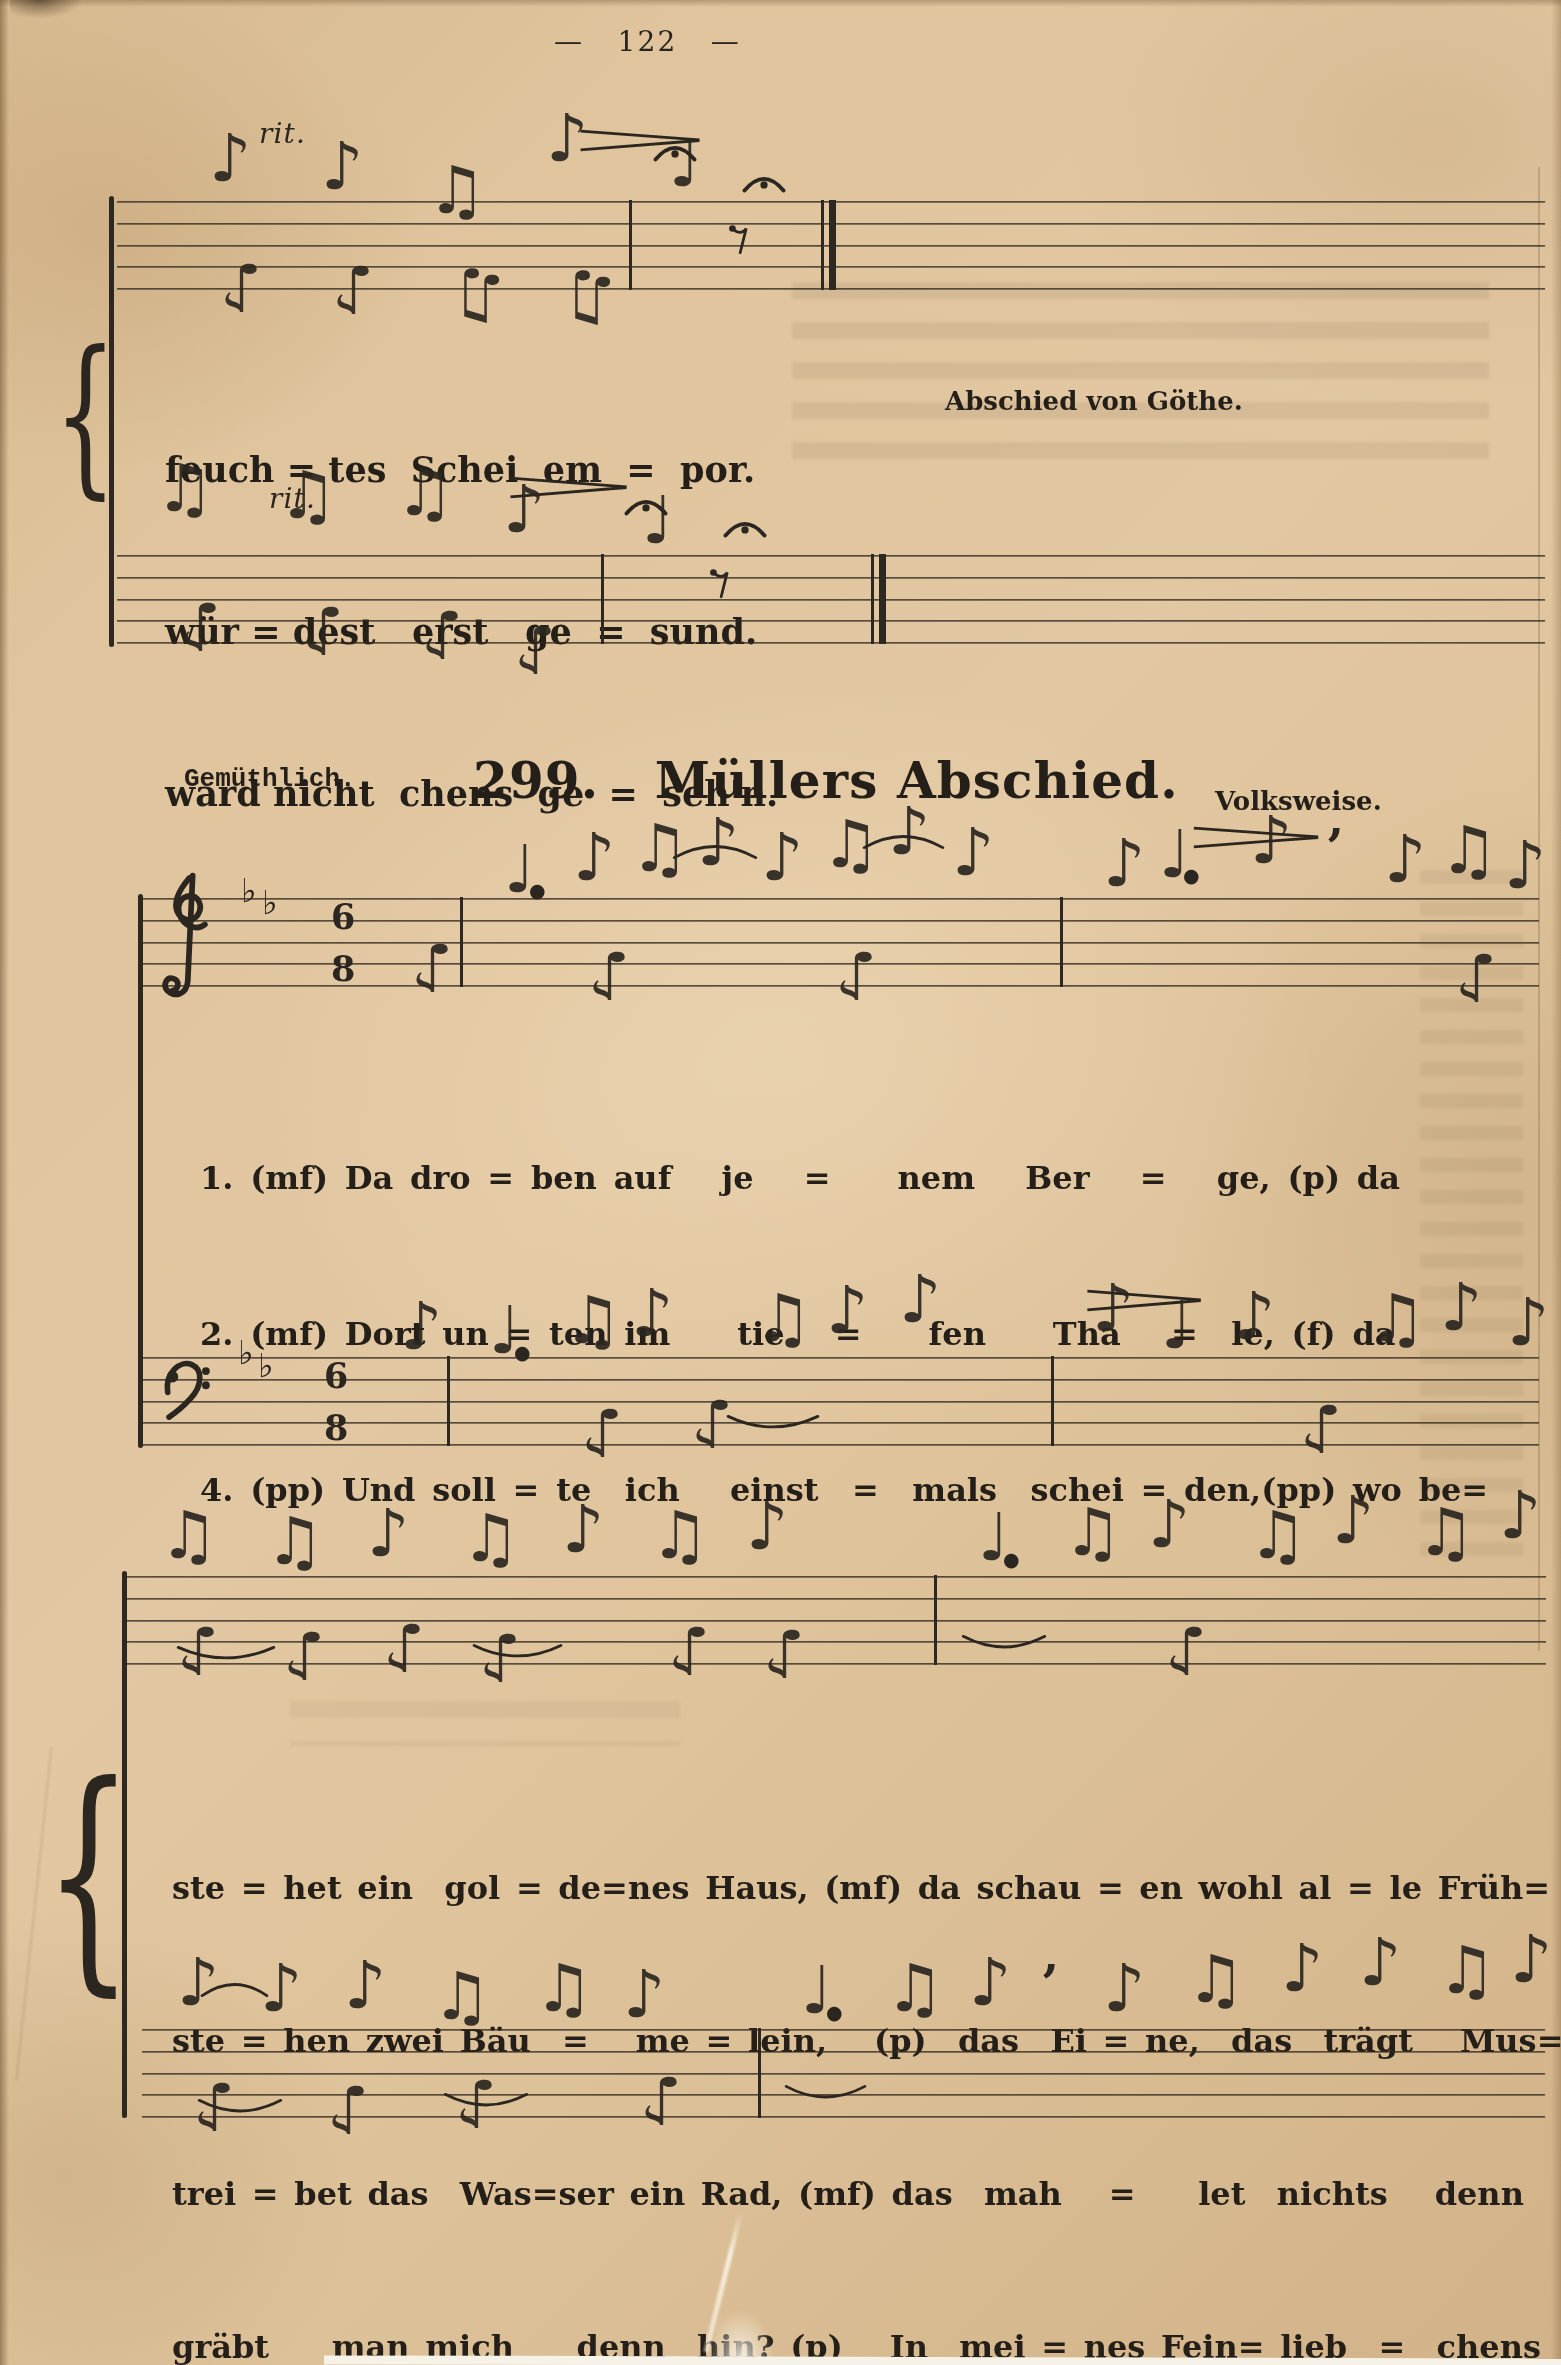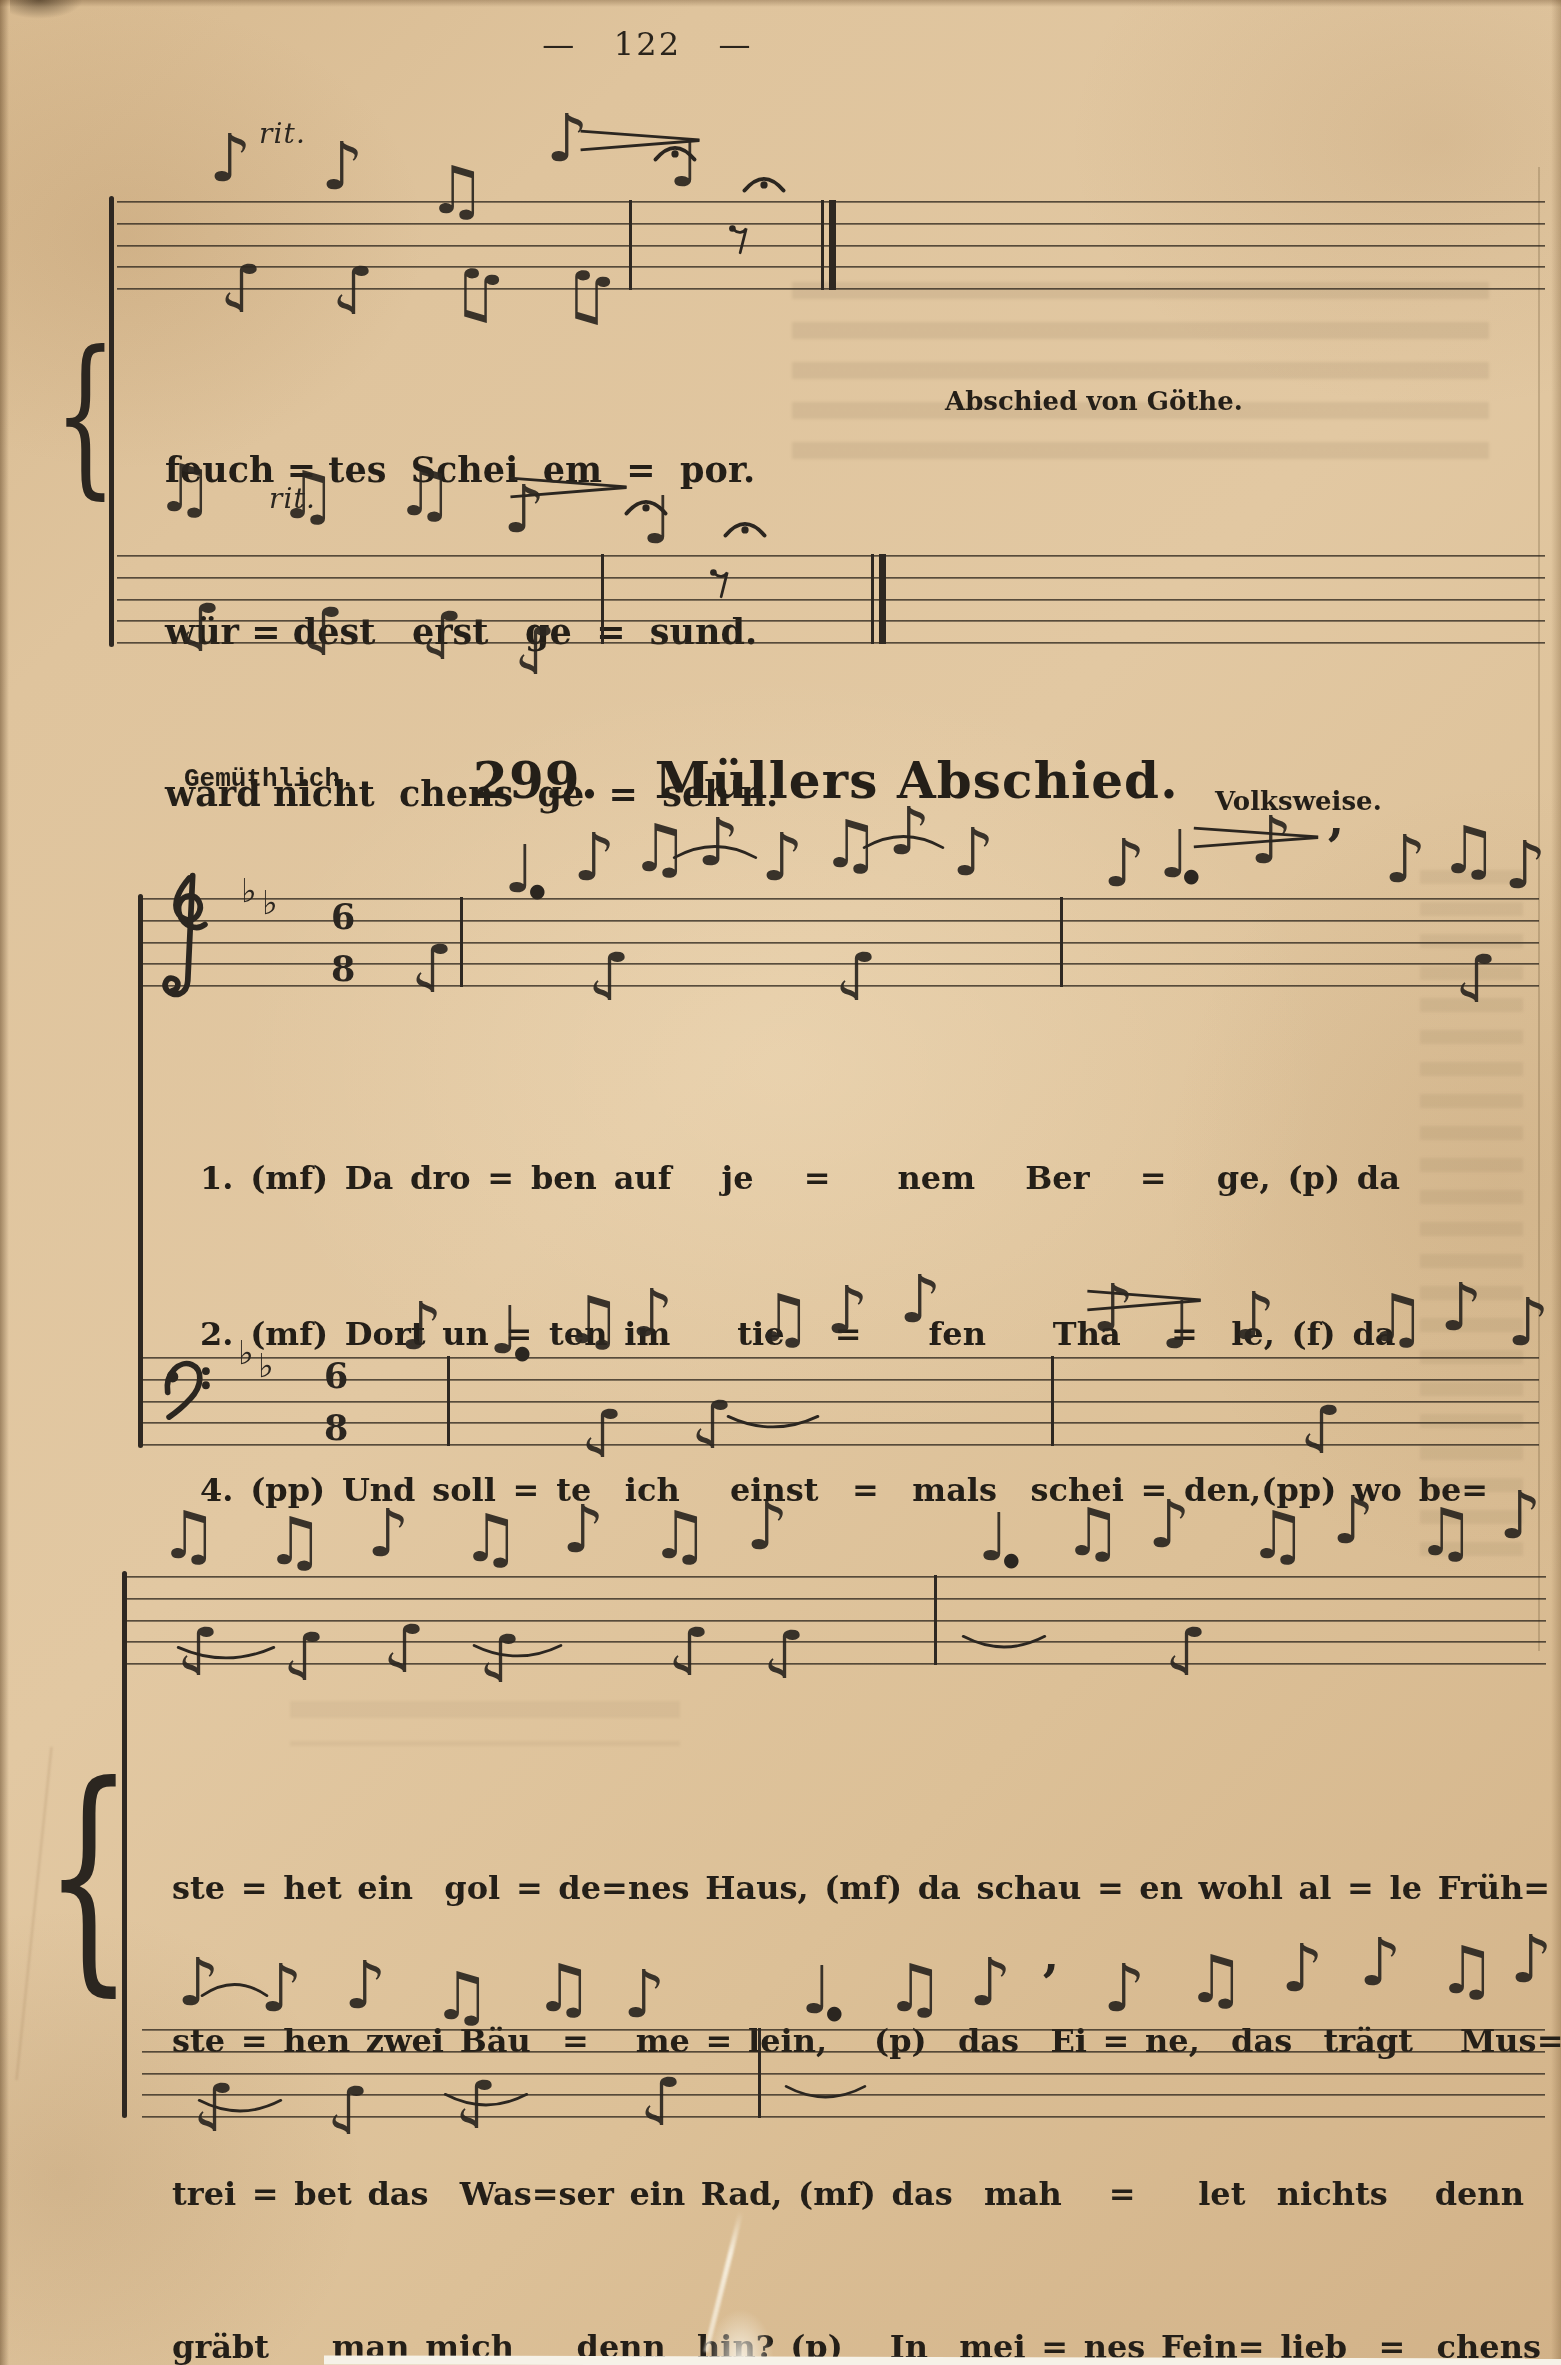--- a/index.html
+++ b/index.html
@@ -24,21 +24,21 @@
     background:#f6f2e8;transform:rotate(.15deg);}
   .tear{position:absolute;left:721px;top:2209px;width:4.5px;height:145px;
     background:linear-gradient(180deg, rgba(250,245,232,.0), rgba(250,245,232,.85) 30%, rgba(250,245,232,.6));
     transform:rotate(14deg);filter:blur(1.1px);}
   .tear2{position:absolute;left:707px;top:2309px;width:67px;height:50px;
     background:radial-gradient(ellipse at 50% 100%, rgba(248,243,230,.9), transparent 70%);}
   .crease{position:absolute;left:33px;top:1746px;width:1.7px;height:335px;
     background:rgba(120,90,50,.18);transform:rotate(6deg);filter:blur(1.1px);}
 
   .pagenum{position:absolute;top:24.5px;left:0;width:1295px;text-align:center;
-    font-size:32px;letter-spacing:2.2px;white-space:pre;color:#2a241c;}
+    font-size:28px;letter-spacing:2.2px;white-space:pre;color:#2a241c;}
 
   .staff{position:absolute;height:89px;
     background-image:
       linear-gradient(rgba(48,40,30,.78), rgba(48,40,30,.78)),
       linear-gradient(rgba(48,40,30,.78), rgba(48,40,30,.78)),
       linear-gradient(rgba(48,40,30,.78), rgba(48,40,30,.78)),
       linear-gradient(rgba(48,40,30,.78), rgba(48,40,30,.78)),
       linear-gradient(rgba(48,40,30,.78), rgba(48,40,30,.78));
     background-repeat:no-repeat;
     background-size:100% 1.7px,100% 1.7px,100% 1.7px,100% 1.7px,100% 1.7px;

